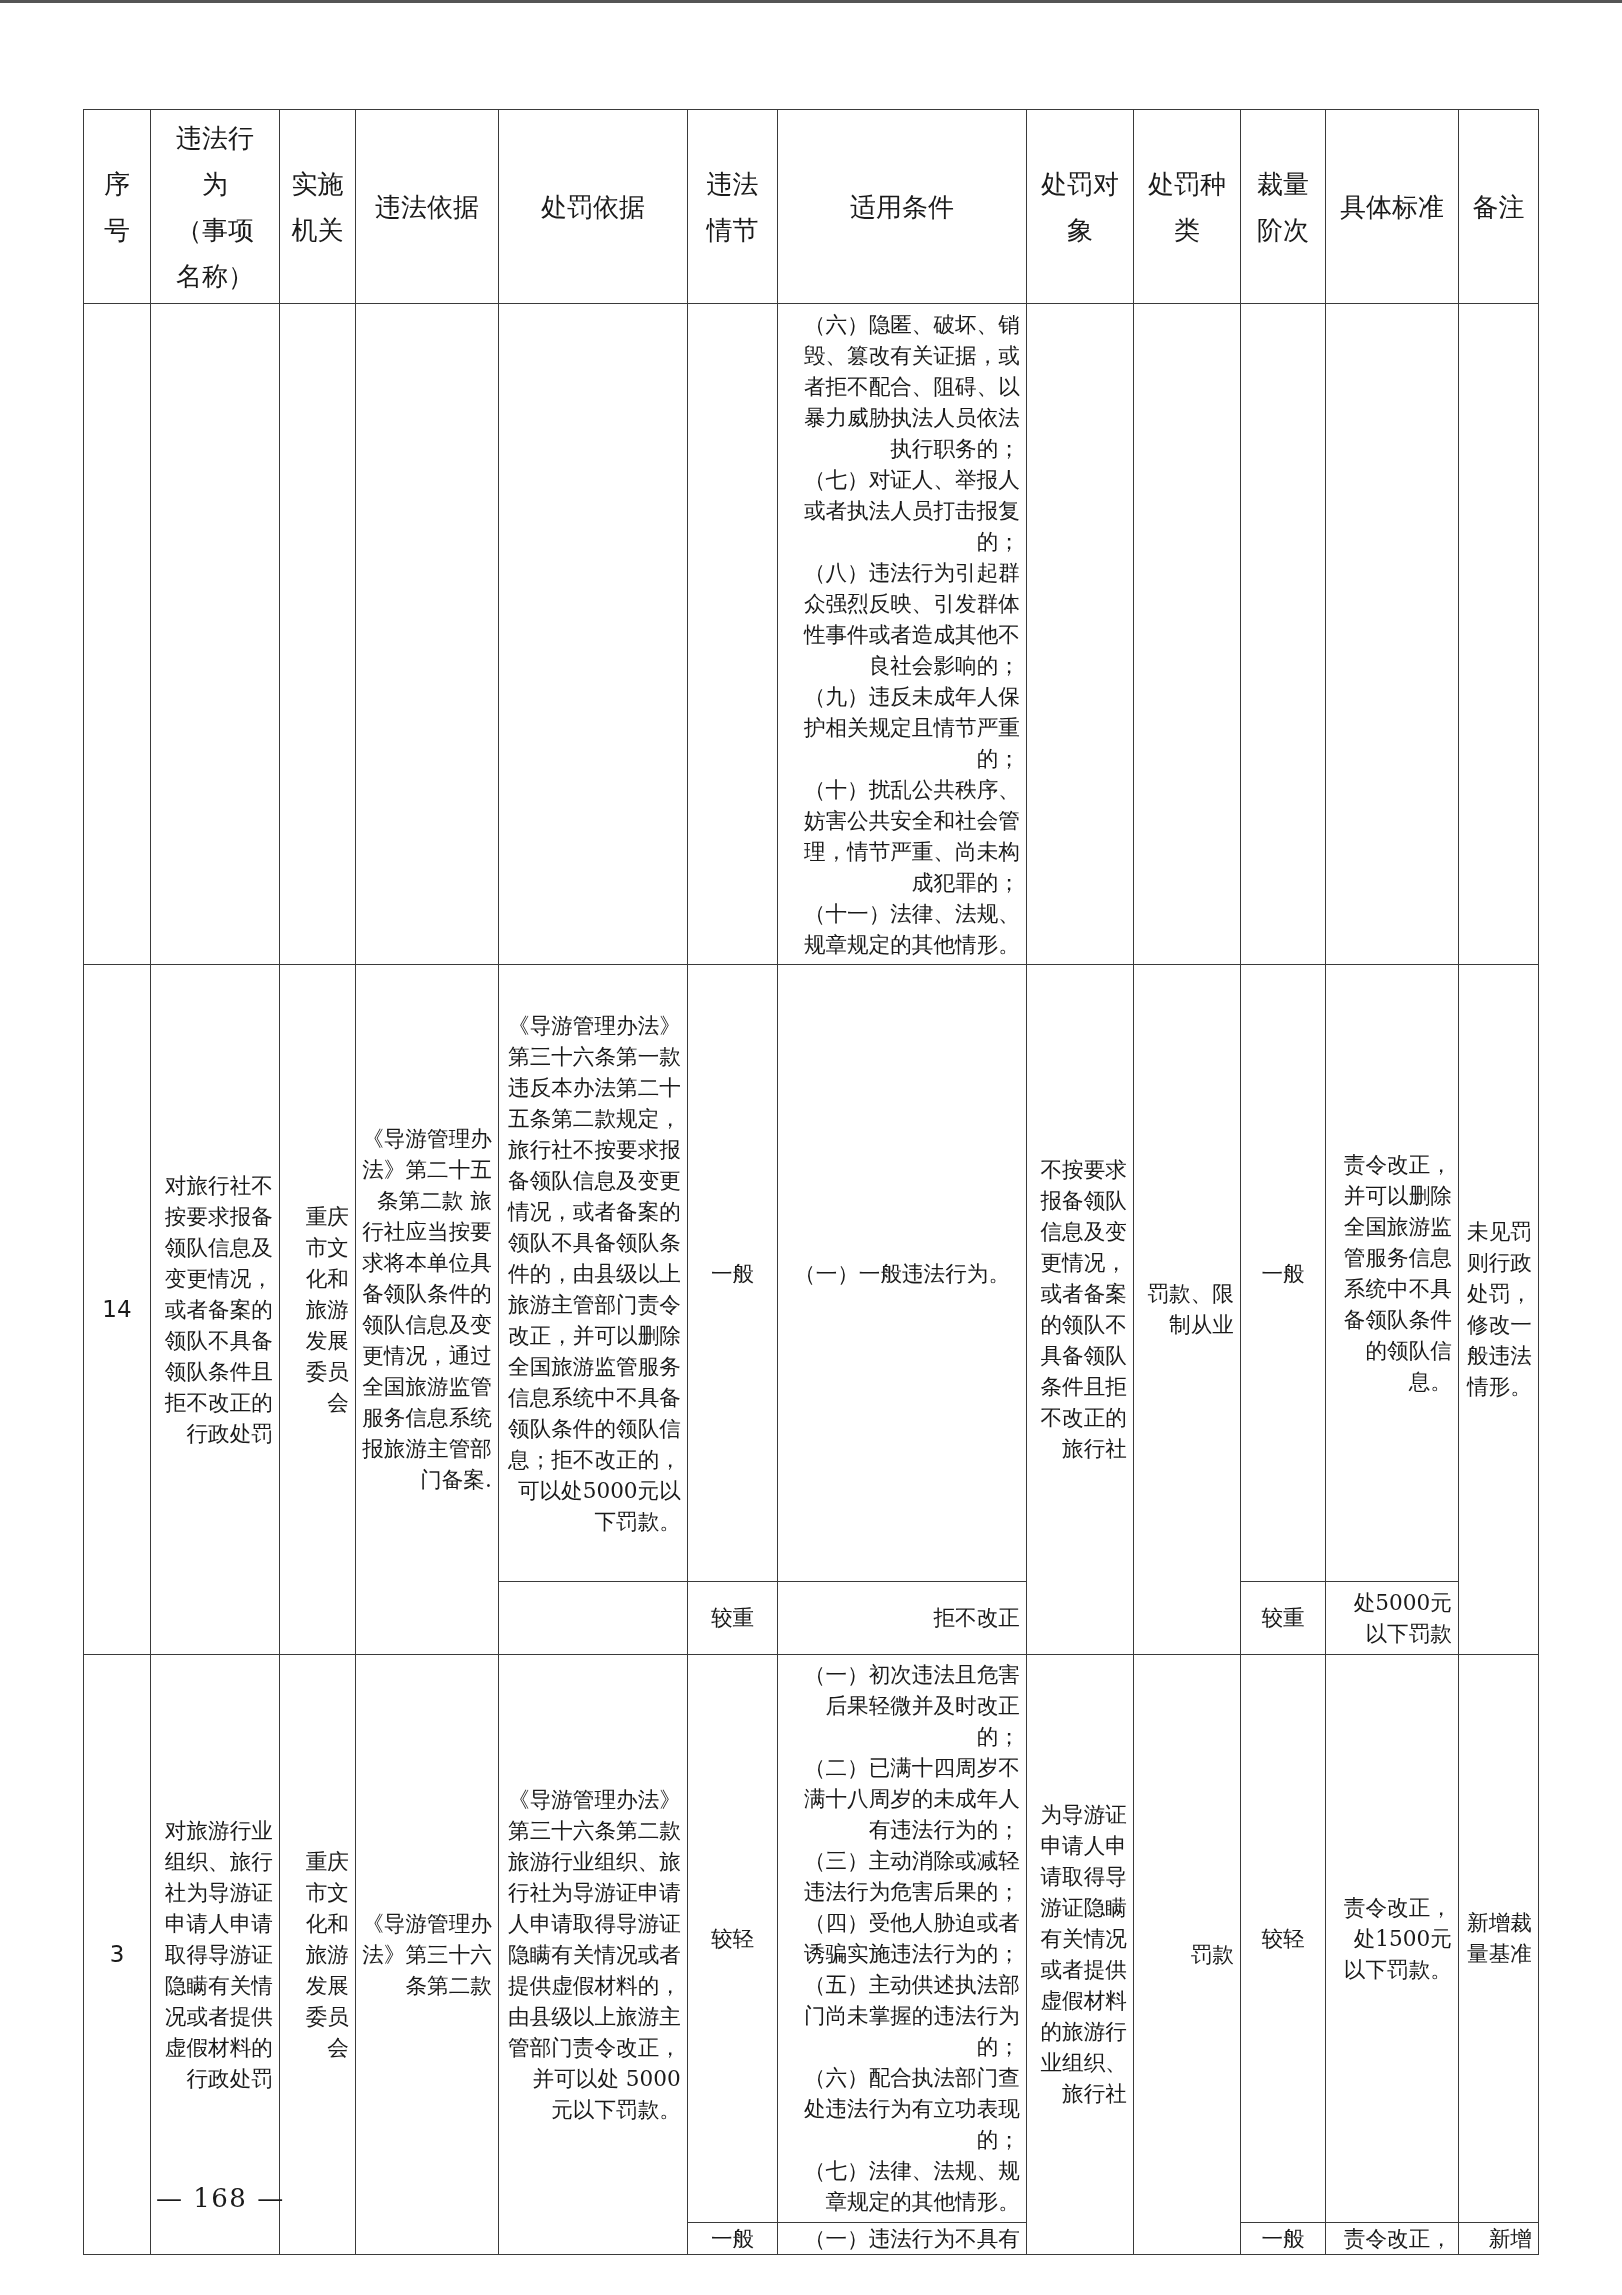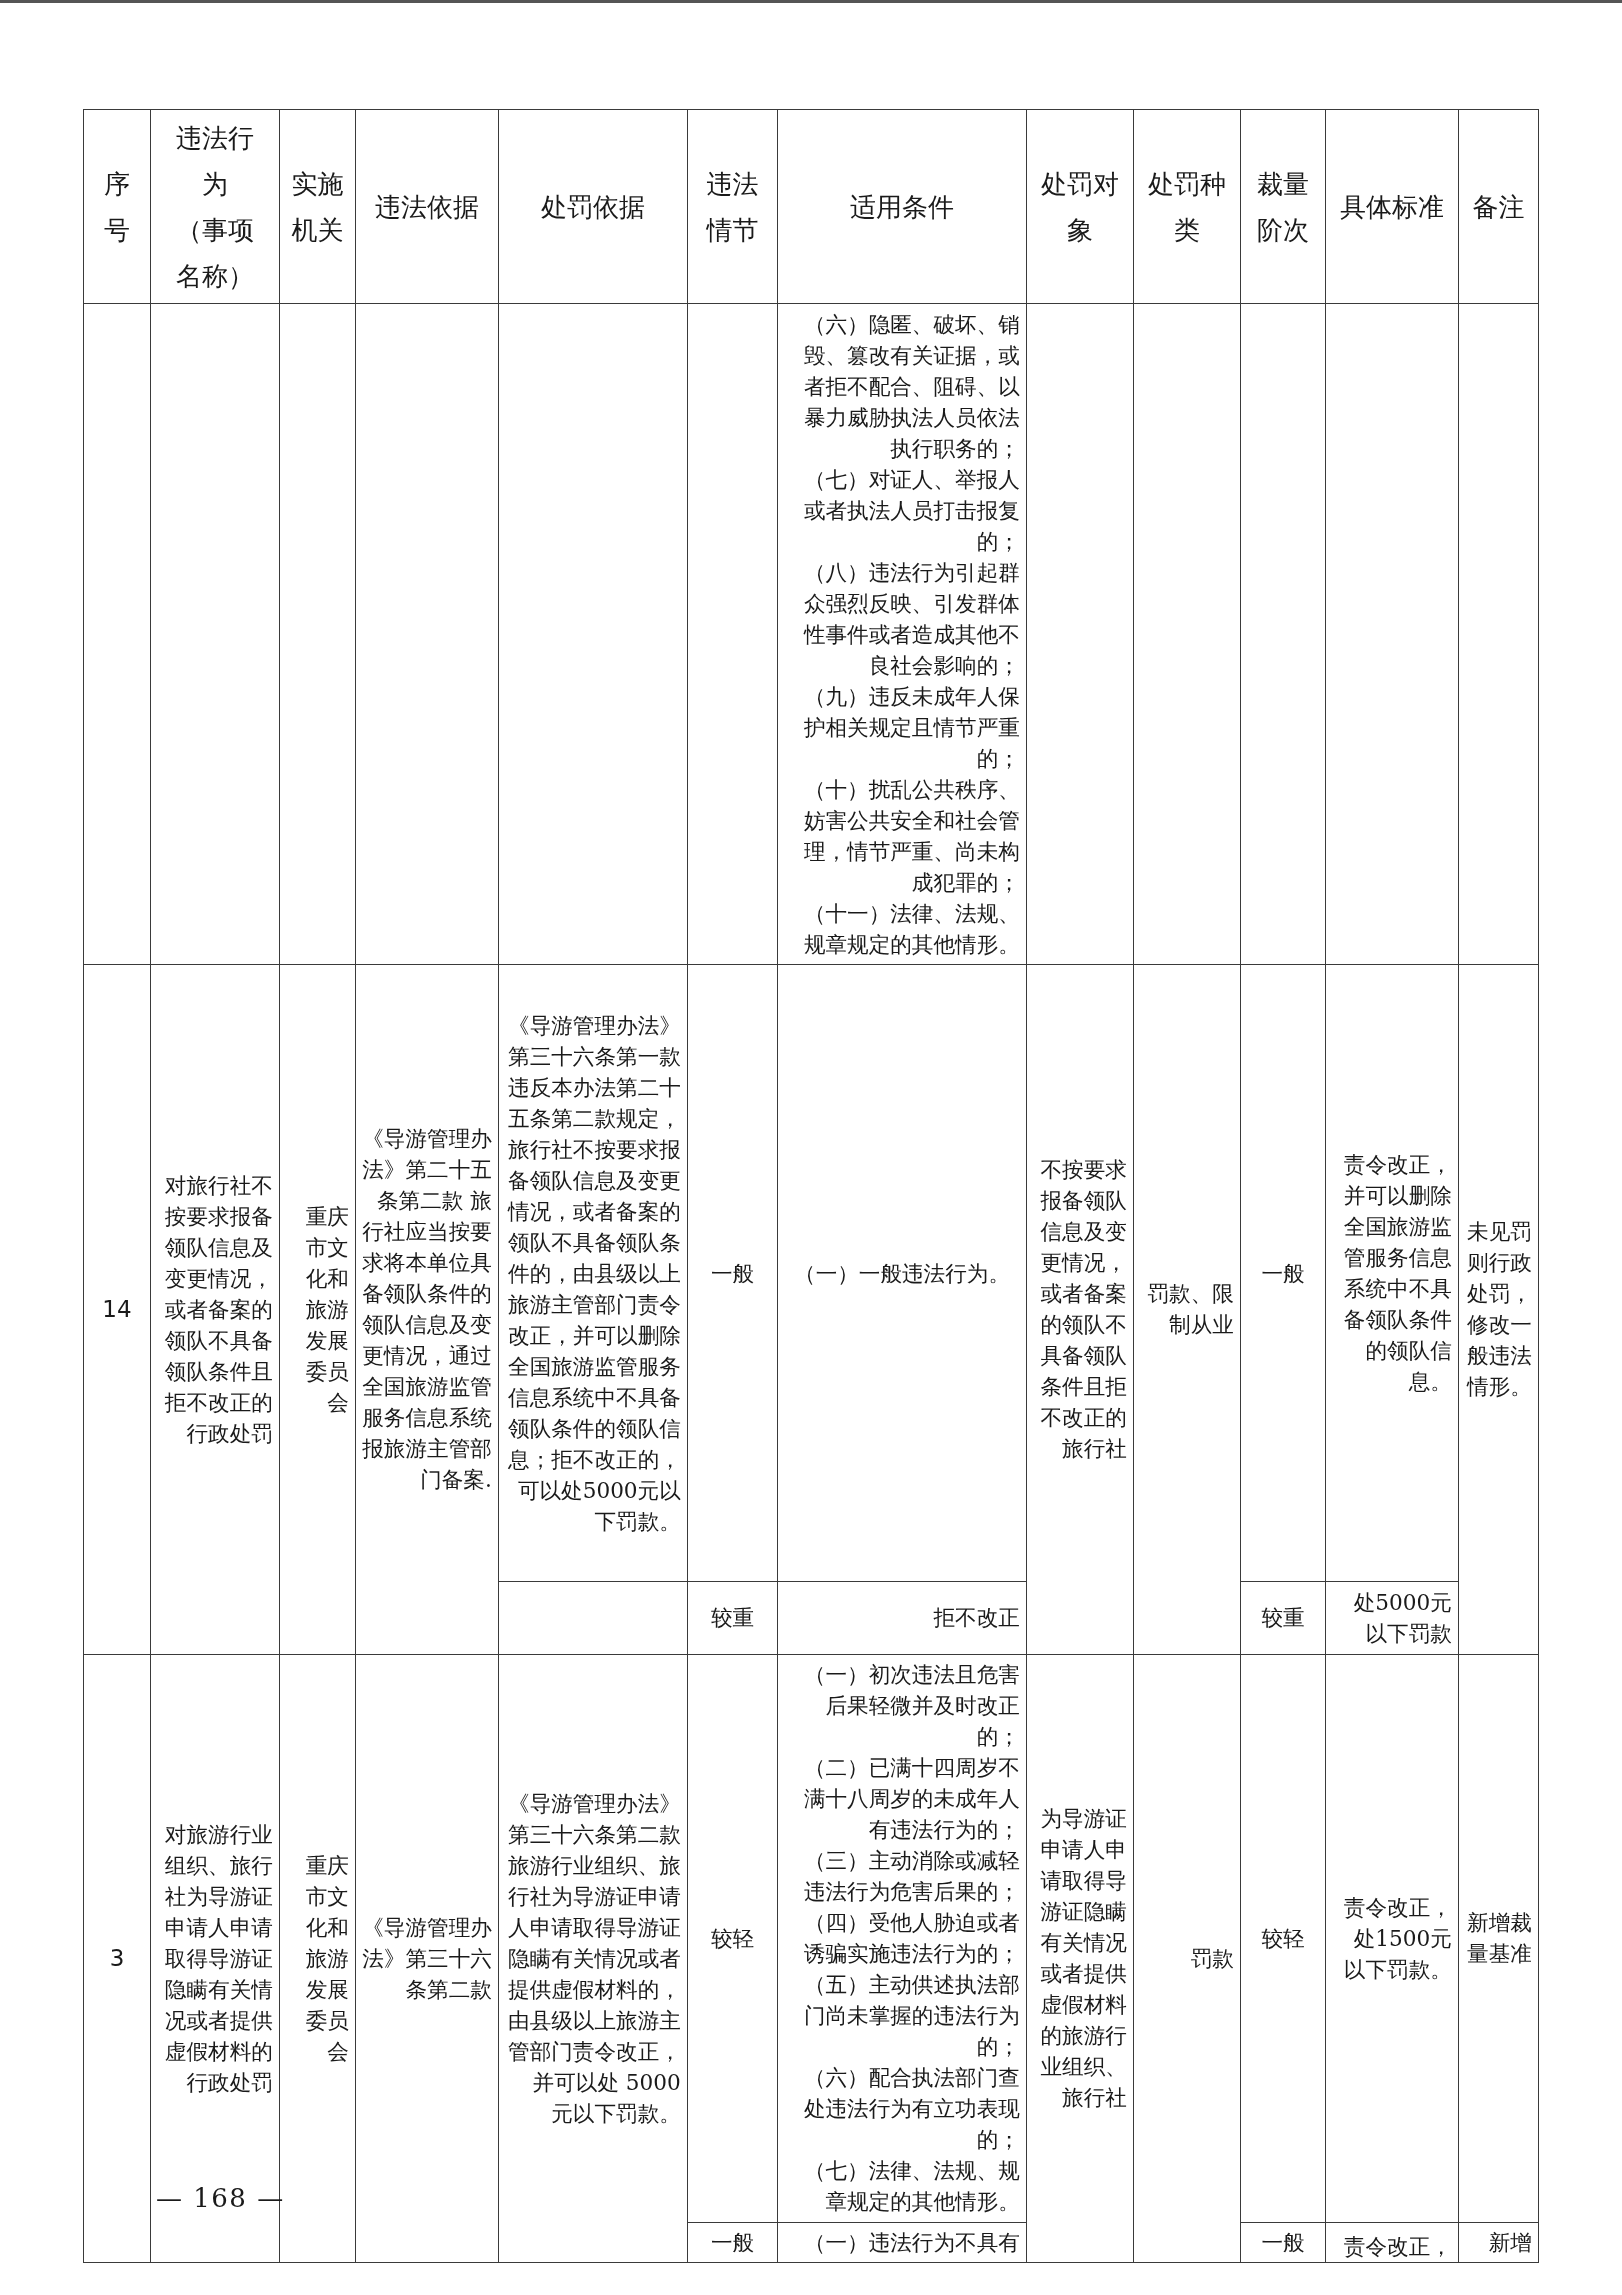--- a/index.html
+++ b/index.html
@@ -156,20 +156,20 @@
       <td rowspan="2" class="l">罚款</td>
       <td class="c">较轻</td>
       <td class="l">责令改正，处1500元以下罚款。</td>
       <td class="l">新增裁量基准</td>
     </tr>
 
     <tr style="height:31px">
       <td class="c" style="padding-top:0;padding-bottom:0">一般</td>
       <td class="l indent" style="padding-top:0;padding-bottom:0">（一）违法行为不具有</td>
       <td class="c" style="padding-top:0;padding-bottom:0">一般</td>
-      <td class="l" style="padding-top:8px;padding-bottom:0">责令改正，</td>
+      <td class="l" style="padding-top:0;padding-bottom:0">责令改正，</td>
       <td class="l" style="padding-top:0;padding-bottom:0">新增</td>
     </tr>
   </tbody>
 </table>
 
 <div class="page-number">— 168 —</div>
 
 
 </body></html>

